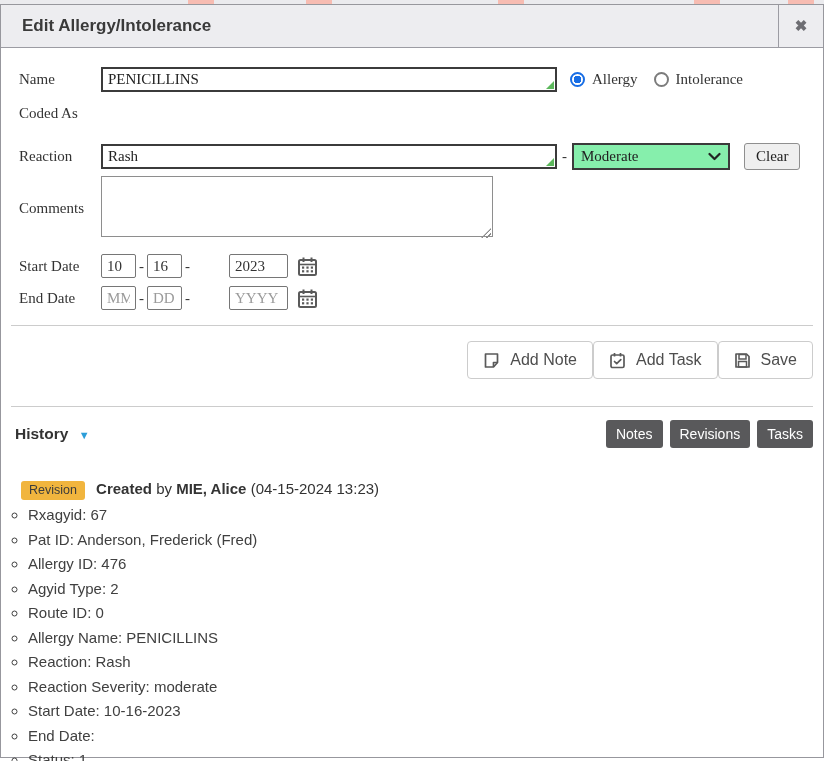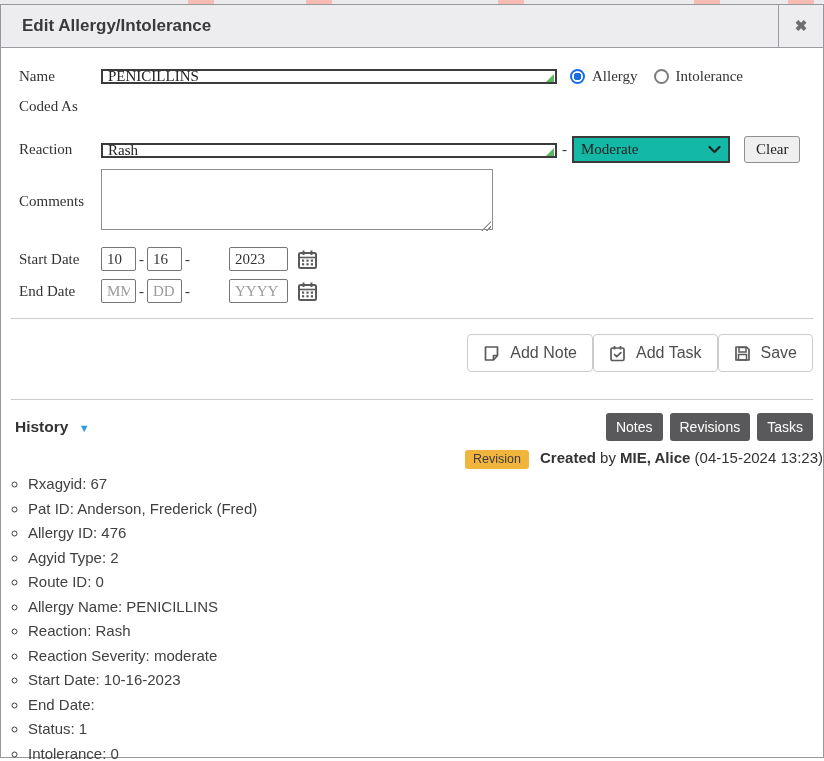--- a/index.html
+++ b/index.html
@@ -22,34 +22,34 @@
     align-items: center; justify-content: center; cursor: pointer; }
   .close-x { color: #6d6d72; font-size: 15px; font-weight: bold; }
 
   .modal-body { padding-top: 19px; }
 
   .frow { display: flex; align-items: center; padding-left: 18px; margin-bottom: 6px; font-family: Liberation Serif, serif; }
   .frow > label { width: 82px; font-size: 15px; color: #333; flex: none; }
   .frow.coded { margin-bottom: 21px; height: 24px; align-items: flex-end; }
 
   .ac-wrap { position: relative; width: 456px; flex: none; }
-  .ac-wrap input { width: 100%; height: 15px; border: 2px solid #3b3b3b;
+  .ac-wrap input { width: 100%; height: 25px; border: 2px solid #3b3b3b;
     padding: 1px 5px; font-size: 15px; color: #222; font-family: inherit; border-radius: 0; outline: none; }
   .ac-corner { position: absolute; right: 3px; bottom: 3px; width: 0; height: 0;
     border-left: 8px solid transparent; border-bottom: 8px solid #5cb85c; }
 
   .radio-group { display: flex; align-items: center; margin-left: 13px; gap: 7px; font-size: 15px; color: #333; }
   .radio { width: 15px; height: 15px; border-radius: 50%; display: inline-block; flex: none; cursor: pointer; }
   .radio.on  { border: 2px solid #176de5; background: radial-gradient(circle, #176de5 0 3.6px, transparent 4px); }
   .radio.off { border: 2px solid #7c7c7c; background: #fff; }
   .radio-label { margin-right: 9px; }
 
   .dash { margin: 0 5px; color: #333; font-size: 15px; }
 
-  .fake-select { width: 158px; height: 27px; border: 2px solid #3b3b3b; background: #14b8a6;
+  .fake-select { width: 158px; height: 27px; border: 2px solid #3b3b3b; background: #86efac;
     display: inline-flex; align-items: center; justify-content: space-between;
     padding: 0 7px; font-size: 15px; color: #222; cursor: pointer; flex: none; }
 
   .clear-btn { margin-left: 14px; height: 27px; padding: 0 11px; background: #efefef;
     border: 1px solid #8f8f8f; border-radius: 3px; font-size: 15px; color: #222;
     font-family: inherit; cursor: pointer; }
 
   .ta-wrap { position: relative; width: 392px; flex: none; }
   .ta-wrap textarea { width: 100%; height: 61px; border: 1px solid #8e8e8e;
     font-size: 15px; font-family: inherit; padding: 3px 5px; resize: none; outline: none; }
@@ -72,21 +72,21 @@
     font-size: 16px; color: #4e4e4e; font-family: inherit; cursor: pointer; }
   hr.sep2 { border: 0; border-top: 1px solid #ccc; margin: 27px 10px 0 10px; }
 
   .history-header { display: flex; align-items: center; padding: 13px 10px 0 14px; }
   .history-title { font-size: 15.5px; font-weight: bold; color: #333; cursor: pointer; }
   .caret { color: #2c9ed9; font-size: 11px; margin-left: 6px; }
   .hspacer { flex: 1; }
   .dark-btn { background: #59595b; color: #fff; border: none; border-radius: 3px;
     height: 28px; padding: 0 10px; font-size: 14px; font-family: inherit; margin-left: 7px; cursor: pointer; }
 
-  .entry-line { padding-left: 4px; margin-top: 8px; font-size: 15px; color: #333; text-align: right; }
+  .entry-line { padding-left: 20px; margin-top: 32px; font-size: 15px; color: #333; }
   .rev-badge { background: #f1b53e; color: #3c3c3c; border-radius: 3px; padding: 2px 8px 3px;
     font-size: 12.5px; margin-right: 7px; }
   .b { font-weight: bold; }
 
   ul.details { margin-top: 9px; padding-left: 27px; list-style: circle; color: #404040; font-size: 15px; }
   ul.details li { margin: 6px 0; line-height: 18.5px; }
 
   svg.ic { display: block; }
 </style>
 </head>

